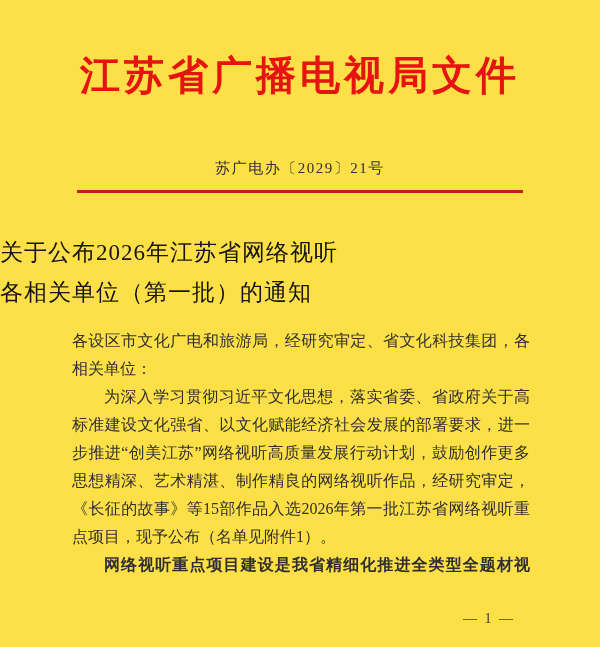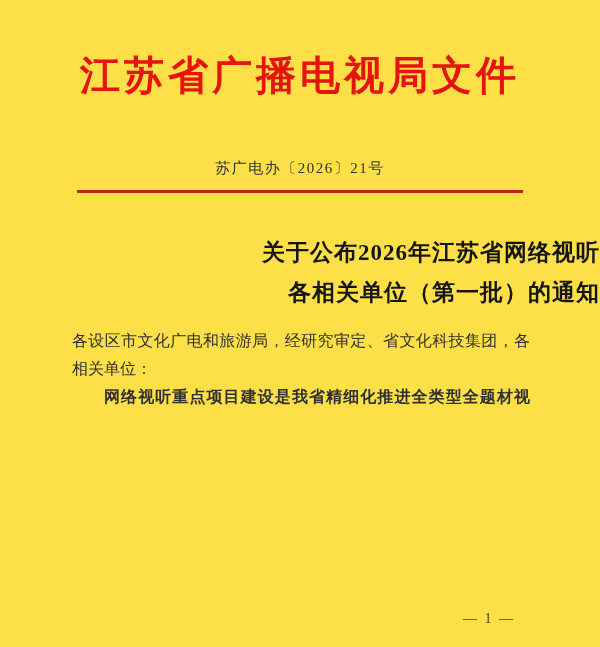--- a/index.html
+++ b/index.html
@@ -31,24 +31,24 @@
     color: #2f2f2f;
   }
   .red-divider {
     margin: 12px auto 0 auto;
     width: 446px;
     height: 3px;
     background: #c0211f;
   }
   .doc-title {
     margin-top: 40px;
-    text-align: right;
+    text-align: left;
     font-size: 23px;
     line-height: 40px;
-    font-weight: bold;
+    font-weight: normal;
     letter-spacing: 1px;
     color: #151515;
   }
   .body-text {
     margin-top: 14px;
     padding: 0 70px 0 72px;
     font-size: 16px;
     line-height: 28px;
     color: #2f2f2f;
     text-align: justify;
@@ -65,29 +65,30 @@
     color: #3a3a3a;
   }
 </style>
 </head>
 <body>
 
 <div class="page">
 
   <div class="red-header">江苏省广播电视局文件</div>
 
-  <div class="doc-number">苏广电办〔2026〕21号</div>
+  <div class="doc-number">苏广电办〔2029〕21号</div>
 
   <div class="red-divider"></div>
 
   <div class="doc-title">
     <div>关于公布2026年江苏省网络视听</div>
     <div>各相关单位（第一批）的通知</div>
   </div>
 
   <div class="body-text">
     <p class="salutation">各设区市文化广电和旅游局，经研究审定、省文化科技集团，各相关单位：</p>
+    <p class="para">为深入学习贯彻习近平文化思想，落实省委、省政府关于高标准建设文化强省、以文化赋能经济社会发展的部署要求，进一步推进“创美江苏”网络视听高质量发展行动计划，鼓励创作更多思想精深、艺术精湛、制作精良的网络视听作品，经研究审定，《长征的故事》等15部作品入选2026年第一批江苏省网络视听重点项目，现予公布（名单见附件1）。</p>
     <p class="para truncated">网络视听重点项目建设是我省精细化推进全类型全题材视</p>
   </div>
 
   <div class="page-number">— 1 —</div>
 
 </div>
 
 </body></html>

